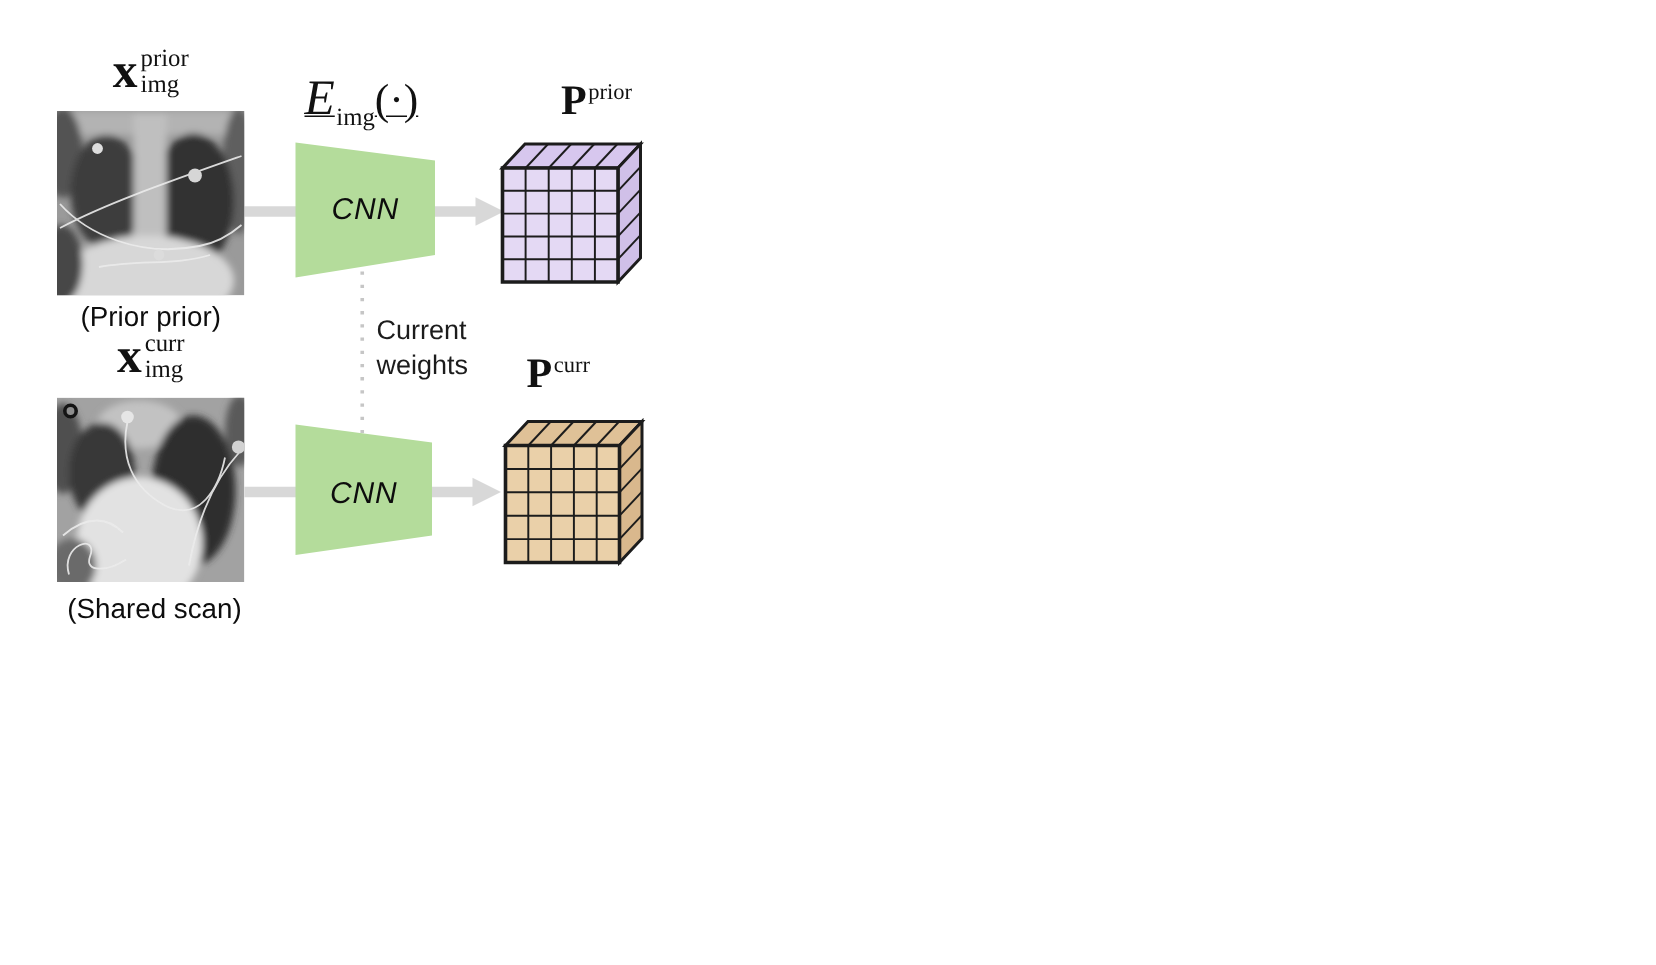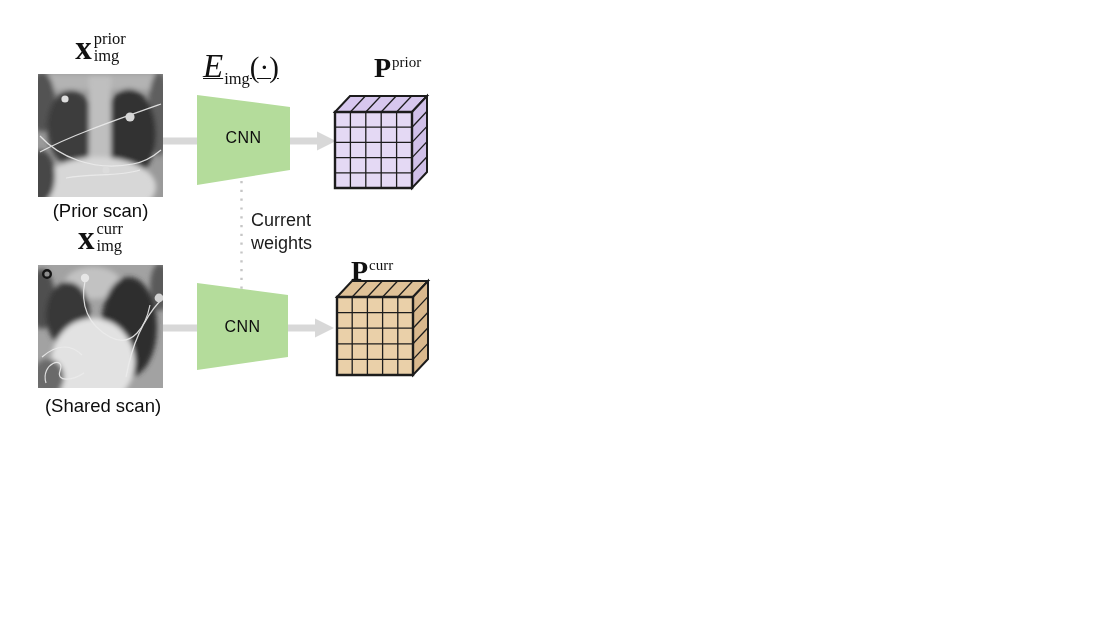--- a/index.html
+++ b/index.html
@@ -5,21 +5,21 @@
   html,body { margin:0; padding:0; background:#ffffff; }
   #canvas {
     position:relative; width:1104px; height:643px; background:#ffffff;
     font-family:"Liberation Sans", sans-serif; color:#111; overflow:hidden;
   }
   #gfx { position:absolute; left:0; top:0; }
   .xray { position:absolute; width:125px; height:123px; overflow:hidden; }
   .xray svg { display:block; width:100%; height:100%; }
   .abs { position:absolute; }
   .caption { font-size:18.5px; text-align:center; white-space:nowrap; color:#0d0d0d; }
-  .cnn-label { font-size:16px; text-align:center; color:#0d0d0d; letter-spacing:0.5px; }
+  .cnn-label { font-size:20px; text-align:center; color:#0d0d0d; letter-spacing:0.5px;font-style:italic; }
   .shared { font-size:18px; line-height:23px; color:#1c1c1c; }
   
   .mathlabel { font-family:"Liberation Serif", serif; white-space:nowrap; text-align:center; }
   .mbase { font-size:33px; font-weight:bold; line-height:1; vertical-align:middle; }
   .mstack { display:inline-flex; flex-direction:column; align-items:flex-start;
             font-size:16.5px; line-height:1.05; margin-left:2px; vertical-align:middle;
             transform:translateY(-1px); }
   .ebase { font-size:33px; font-style:italic; line-height:1; }
   .esub  { font-size:16.5px; position:relative; top:7px; left:1px; }
   .eargs { font-size:29px; margin-left:1px; }
@@ -160,30 +160,30 @@
   </div>
 
   <div class="abs mathlabel" style="left:203px; top:50px;text-decoration:underline;">
     <span class="ebase">E</span><span class="esub">img</span><span class="eargs">(·)</span>
   </div>
 
   <div class="abs mathlabel" style="left:338px; top:54px;margin-left:36px;">
     <span class="pbase">P</span><span class="psup">prior</span>
   </div>
 
-  <div class="abs caption" style="left:28px; top:200px; width:145px;">(Prior scan)</div>
+  <div class="abs caption" style="left:28px; top:200px; width:145px;">(Prior prior)</div>
 
   <div class="abs mathlabel" style="left:38px; top:221px; width:125px;">
     <span class="mbase">x</span><span class="mstack">
         <span>curr</span>
         <span>img</span>
       </span>
   </div>
 
-  <div class="abs mathlabel" style="left:351px; top:257px;">
+  <div class="abs mathlabel" style="left:351px; top:236px;">
     <span class="pbase">P</span><span class="psup">curr</span>
   </div>
 
   <div class="abs caption" style="left:23px; top:395px; width:160px;">(Shared scan)</div>
 
   <div class="abs cnn-label" style="left:197px; top:129px; width:93px;">CNN</div>
 
   <div class="abs cnn-label" style="left:197px; top:318px; width:91px;">CNN</div>
 
   <div class="abs shared" style="left:251px; top:209px;">

